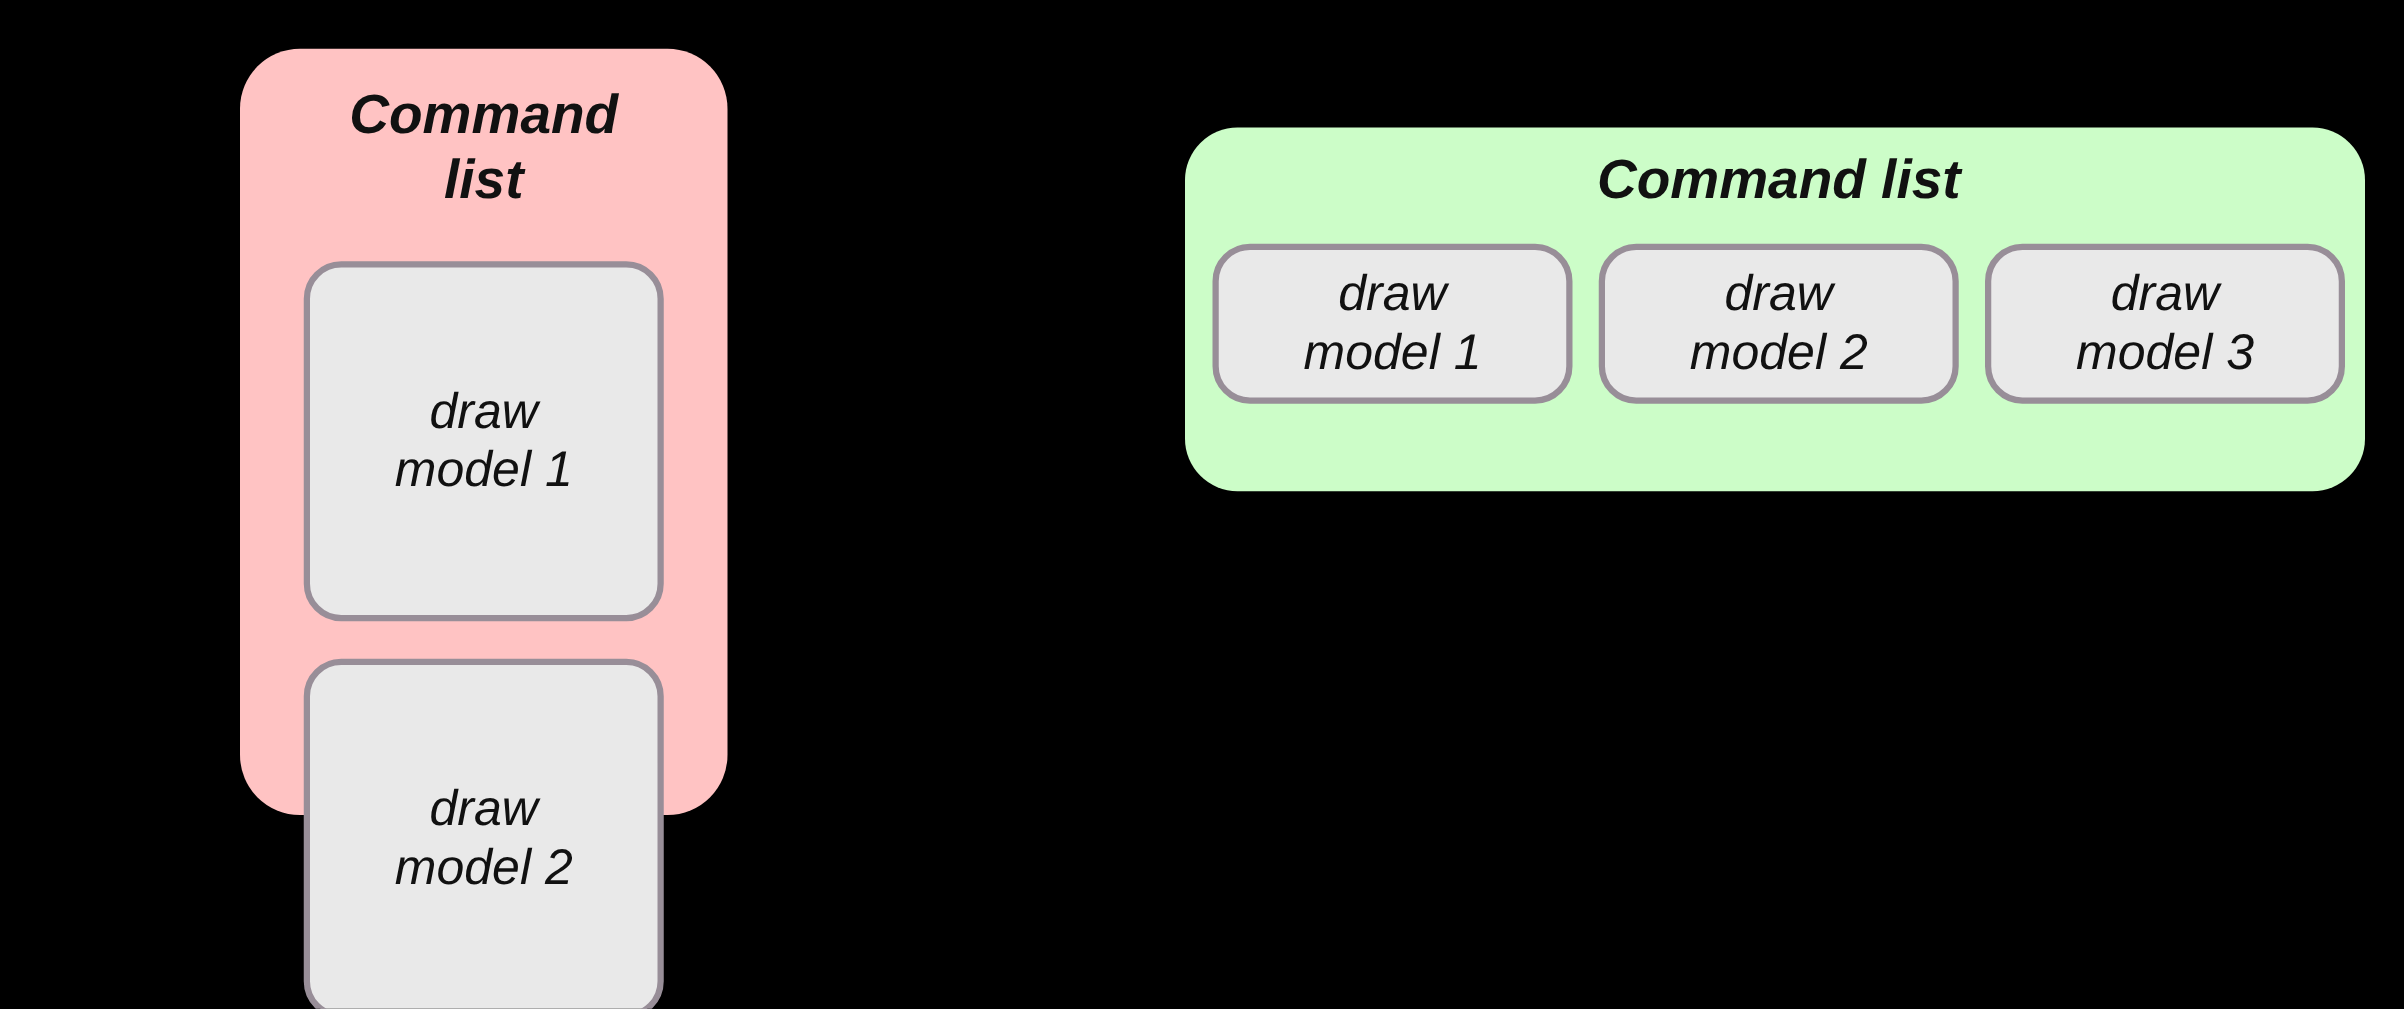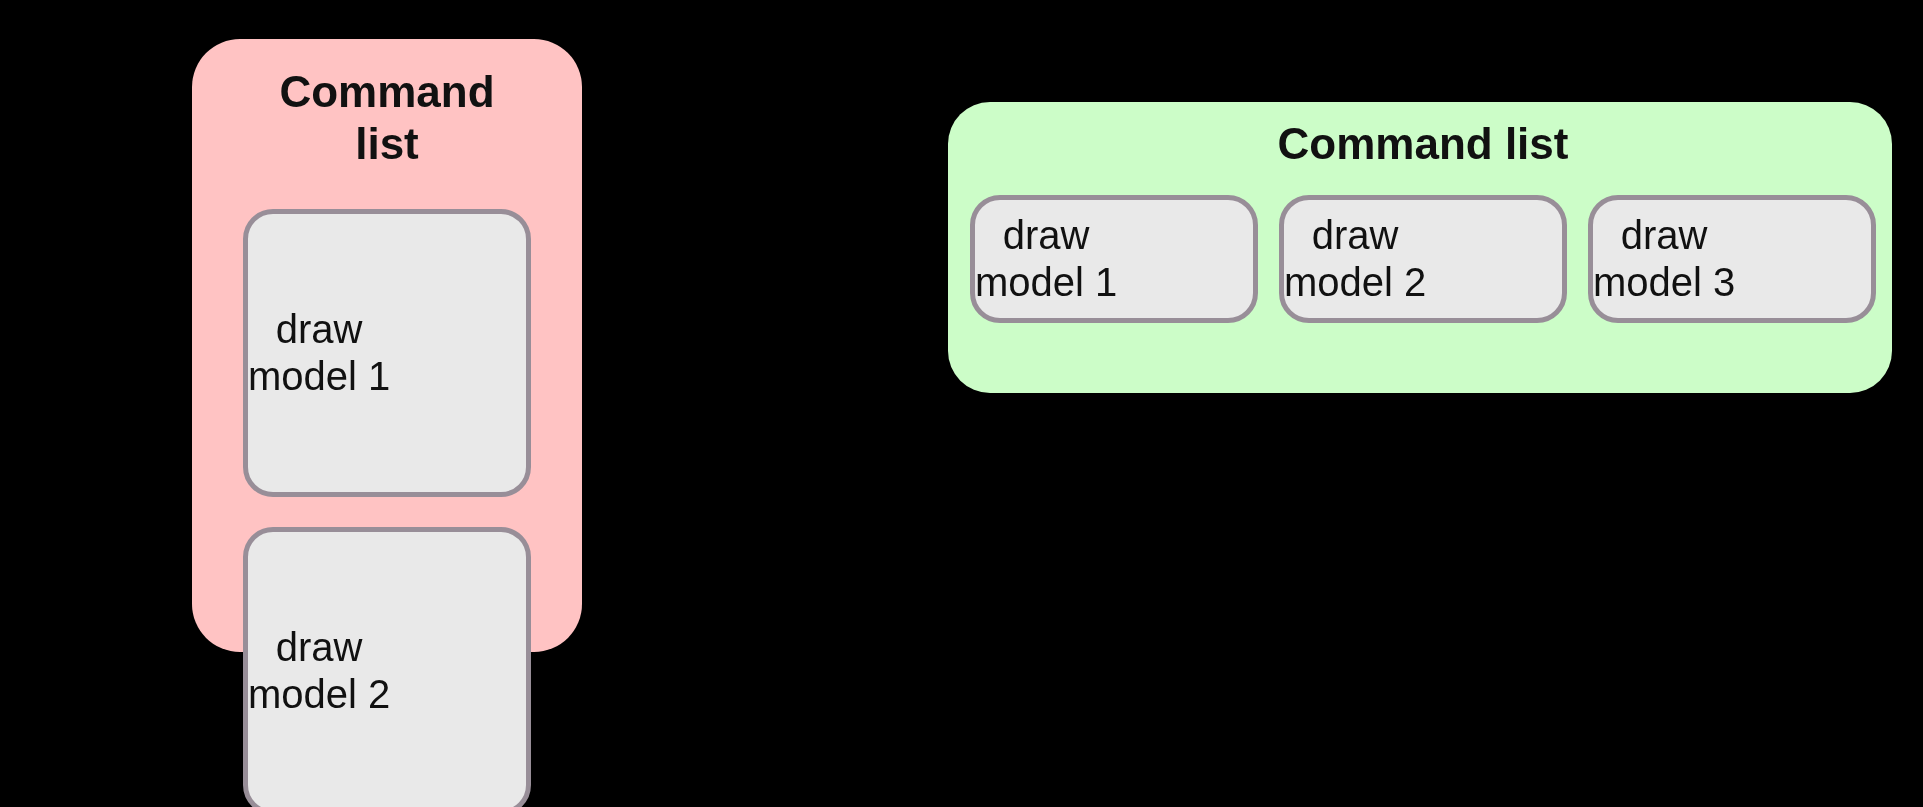--- a/index.html
+++ b/index.html
@@ -10,20 +10,21 @@
     width: 1923px;
     height: 807px;
     position: relative;
     overflow: hidden;
     background: var(--bg, #000);
     font-family: "Liberation Sans", sans-serif;
   }
   .panel {
     position: absolute;
     box-sizing: border-box;
+    font-style: italic;
   }
   .panel-vertical {
     left: 192px;
     top: 39px;
     width: 390px;
     height: 613px;
     border-radius: 48px;
     background: var(--panel-vertical, #ffc3c3);
     padding: 27px 51px 0;
   }
@@ -60,20 +61,21 @@
   .command-box {
     box-sizing: border-box;
     width: 288px;
     height: 128px;
     flex: 0 0 288px;
     background: var(--box-fill, #e9e9e9);
     border: 5px solid var(--box-border, #988e98);
     border-radius: 30px;
     display: flex;
     align-items: center;
+    justify-content: center;
     text-align: center;
   }
   .command-label {
     font-size: 40px;
     line-height: 47px;
     color: var(--text, #111);
     white-space: pre-line;
   }
 </style>
 </head>

